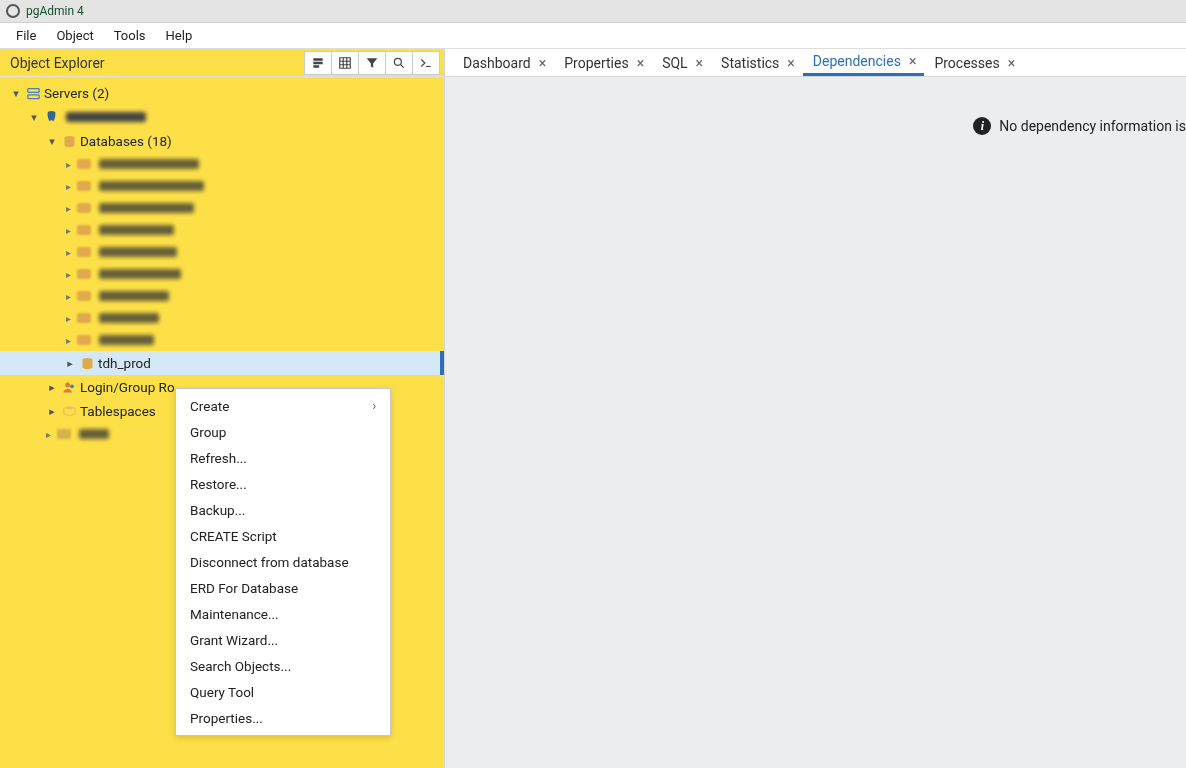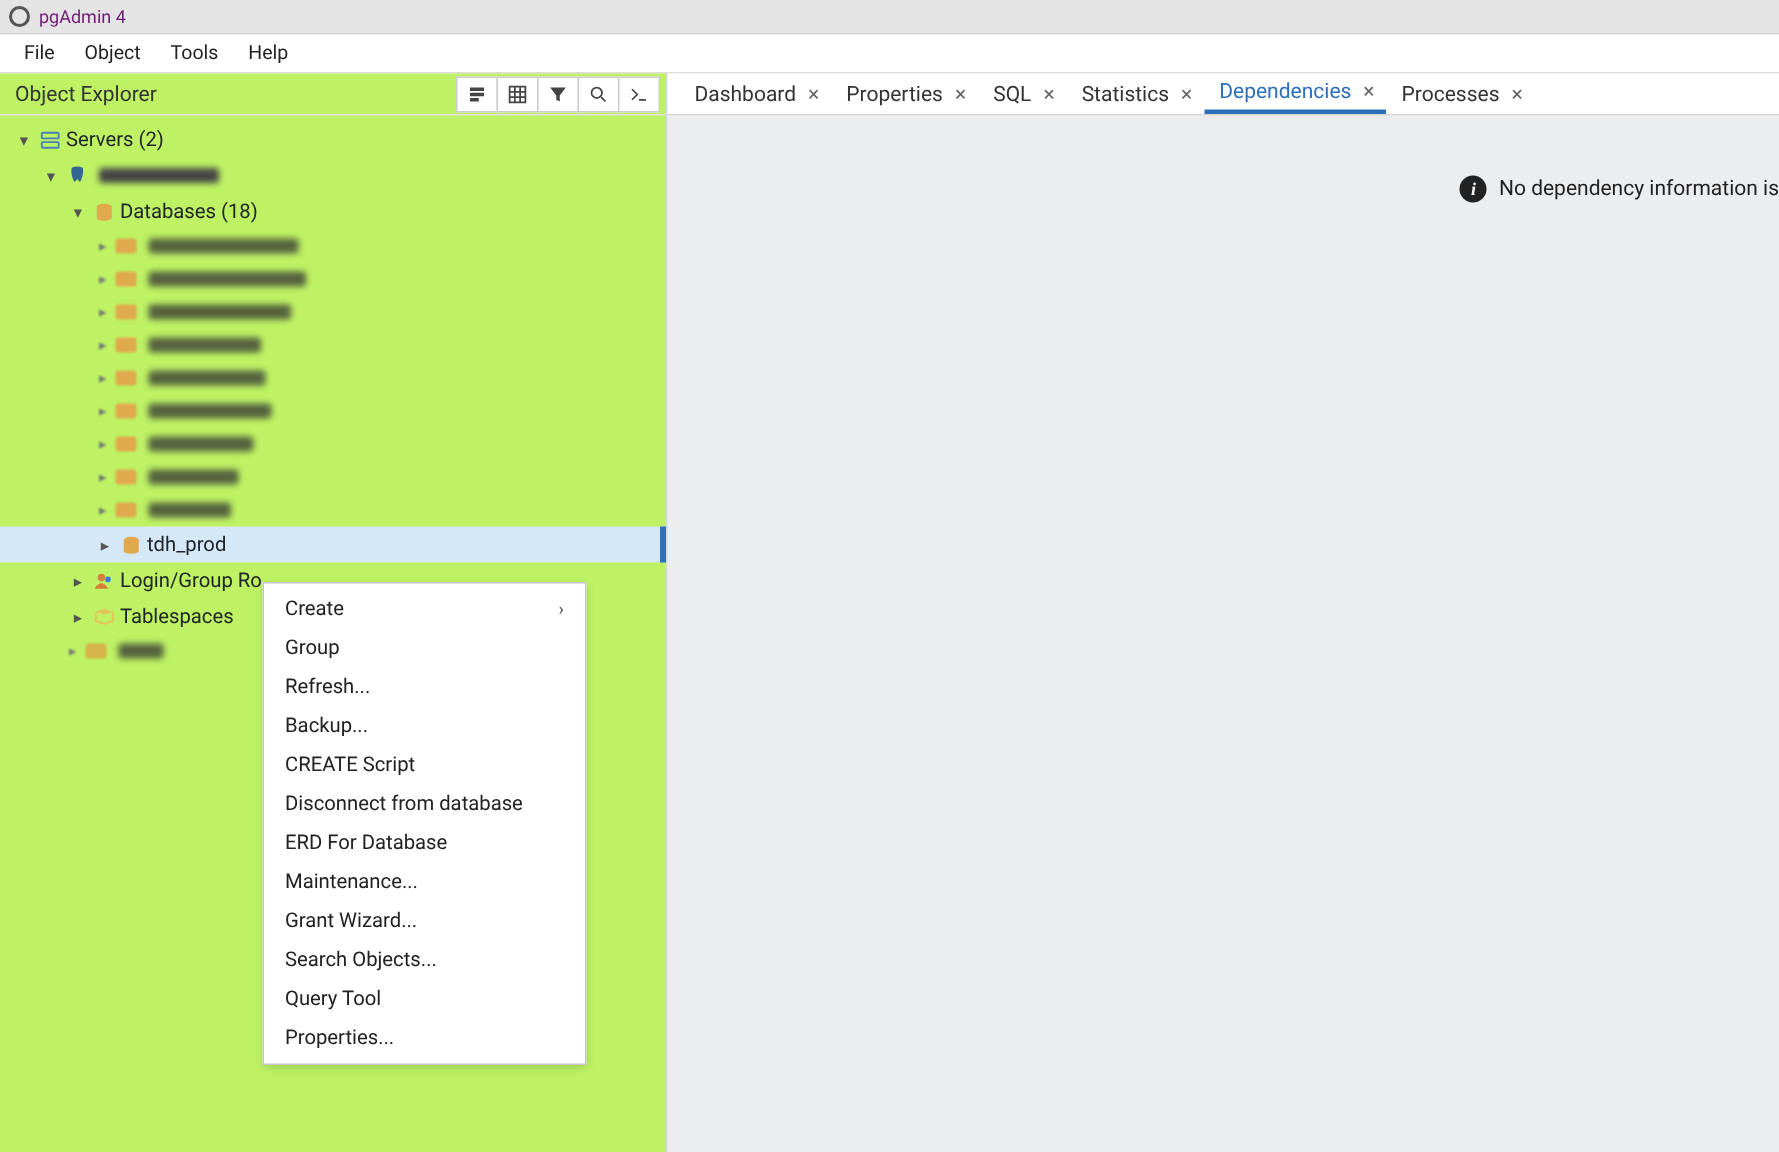--- a/index.html
+++ b/index.html
@@ -1,23 +1,23 @@
 <!DOCTYPE html>
 <html><head>
 <meta charset="utf-8">
 <style>
   * { box-sizing: border-box; margin: 0; padding: 0; font-family: -apple-system, BlinkMacSystemFont, 'Segoe UI', Roboto, Arial, sans-serif; }
   body { width: 1186px; height: 768px; overflow: hidden; background: #e8e8e8; font-size: 14px; color: #212529; }
   .titlebar { height: 23px; background: #e4e4e4; display: flex; align-items: center; padding: 0 6px; border-bottom: 1px solid #d0d0d0; }
   .title-icon { width: 14px; height: 14px; border-radius: 50%; border: 2px solid #555; margin-right: 6px; display:inline-block; position:relative; }
-  .title-text { font-size: 12px; color: #701a75; text-align: center; }
+  .title-text { font-size: 12px; color: #14532d; text-align: center; }
   .menubar { height: 26px; background: #fff; display: flex; align-items: center; padding: 0 6px; border-bottom: 1px solid #ddd; }
   .menu-item { padding: 0 10px; font-size: 13px; color: #222; cursor:pointer; }
   .workspace { display: flex; height: calc(100% - 49px); }
-  .sidebar { width: 445px; background: #bef264; border-right: 1px solid #d6d6d6; display:flex; flex-direction:column; }
+  .sidebar { width: 445px; background: #fde047; border-right: 1px solid #d6d6d6; display:flex; flex-direction:column; }
   .sidebar-header { height: 28px; display:flex; align-items:center; justify-content:space-between; padding: 0 4px 0 10px; border-bottom: 1px solid #e0e0e0; }
   .sidebar-title { font-size: 14px; color: #333; }
   .sidebar-tools { display:flex; gap:0; }
   .tool-btn { width:28px; height:24px; border:1px solid #ccc; background:#fff; display:flex; align-items:center; justify-content:center; cursor:pointer; margin-left:-1px; }
   .tool-btn svg { width:14px; height:14px; fill:#444; }
   .tree { flex:1; overflow:auto; padding-top:4px; position:relative; }
   .tree-row { height:24px; display:flex; align-items:center; font-size:13.5px; white-space:nowrap; cursor:pointer; }
   .tree-row.selected { background:#d5e8f7; border-right:4px solid #2c6fbb; }
   .tgl { width:16px; display:flex; justify-content:center; color:#555; font-size:11px; }
   .tree-icon { width:18px; display:flex; justify-content:center; margin-right:2px; }
@@ -244,20 +244,23 @@
       <span>Create</span>
       <span class="ctx-arrow">›</span>
     </div>
   <div class="ctx-item">
       <span>Group</span>
     </div>
   <div class="ctx-item">
       <span>Refresh...</span>
     </div>
   <div class="ctx-item">
+      <span>Restore...</span>
+    </div>
+  <div class="ctx-item">
       <span>Backup...</span>
     </div>
   <div class="ctx-item">
       <span>CREATE Script</span>
     </div>
   <div class="ctx-item">
       <span>Disconnect from database</span>
     </div>
   <div class="ctx-item">
       <span>ERD For Database</span>

